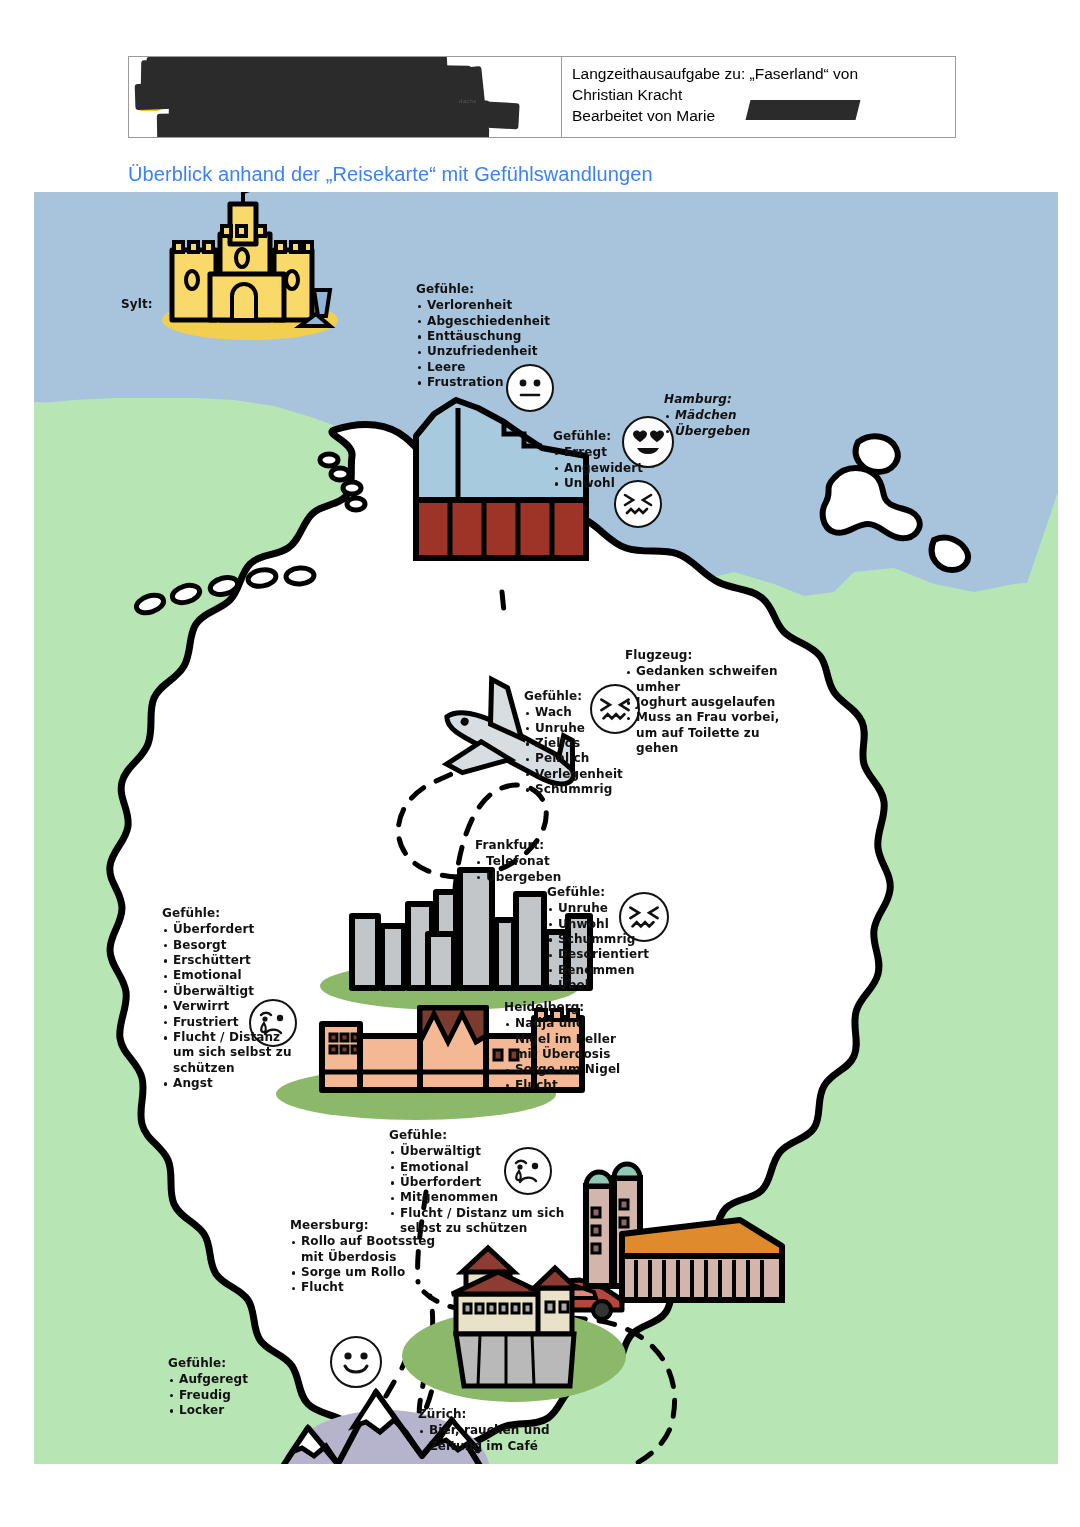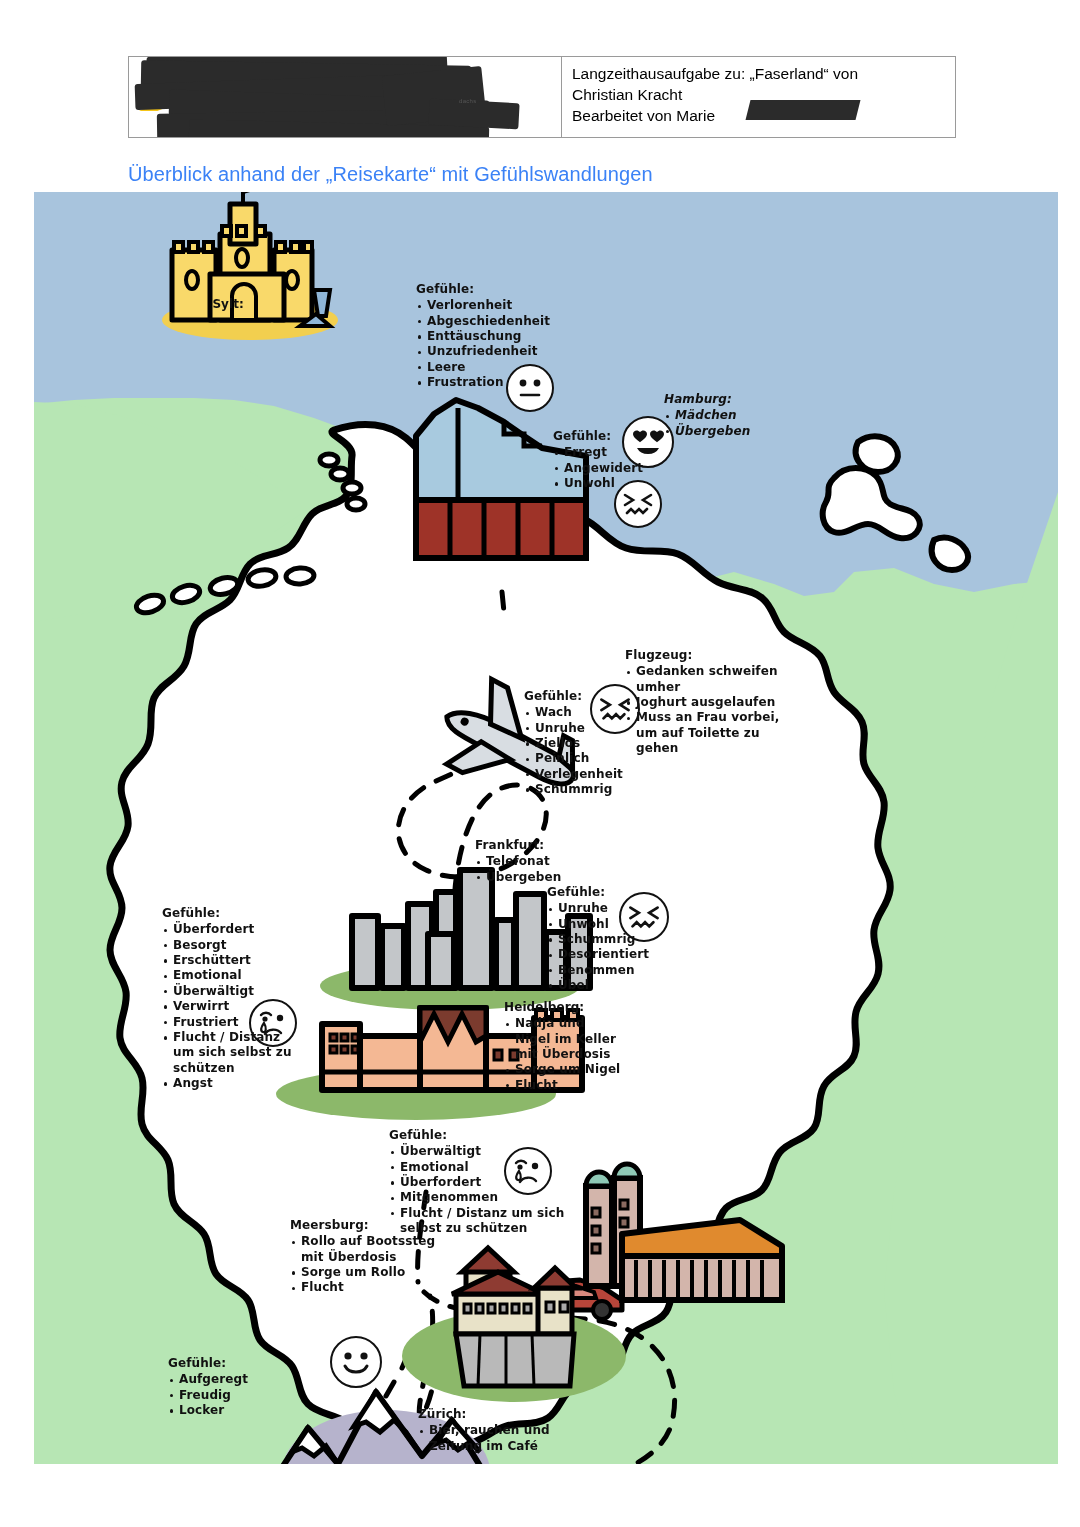--- a/index.html
+++ b/index.html
@@ -486,21 +486,21 @@
   </div>
 
   <div class="emoji" style="left:296px;top:1144px;width:52px;height:52px;background:transparent;border-color:#111;">
     <svg width="48" height="48" viewBox="0 0 48 48">
       <circle cx="16" cy="18" r="3.6" fill="#111"></circle>
         <circle cx="32" cy="18" r="3.6" fill="#111"></circle>
       <path d="M13,28 a12,10 0 0 0 22,0" fill="none" stroke="#111" stroke-width="3" stroke-linecap="round"></path>
     </svg>
   </div>
 
-  <div class="note s11" style="left:70px;top:105px;width:140px;text-align:right;">
+  <div class="note s11" style="left:87px;top:105px;width:140px;">
     <span class="n-title">Sylt:</span>
   </div>
 
   <div class="note s11" style="left:382px;top:90px;width:130px;">
     <span class="n-title">Gefühle:</span>
     <ul>
       <li>Verlorenheit</li>
       <li>Abgeschiedenheit</li>
       <li>Enttäuschung</li>
       <li>Unzufriedenheit</li>

